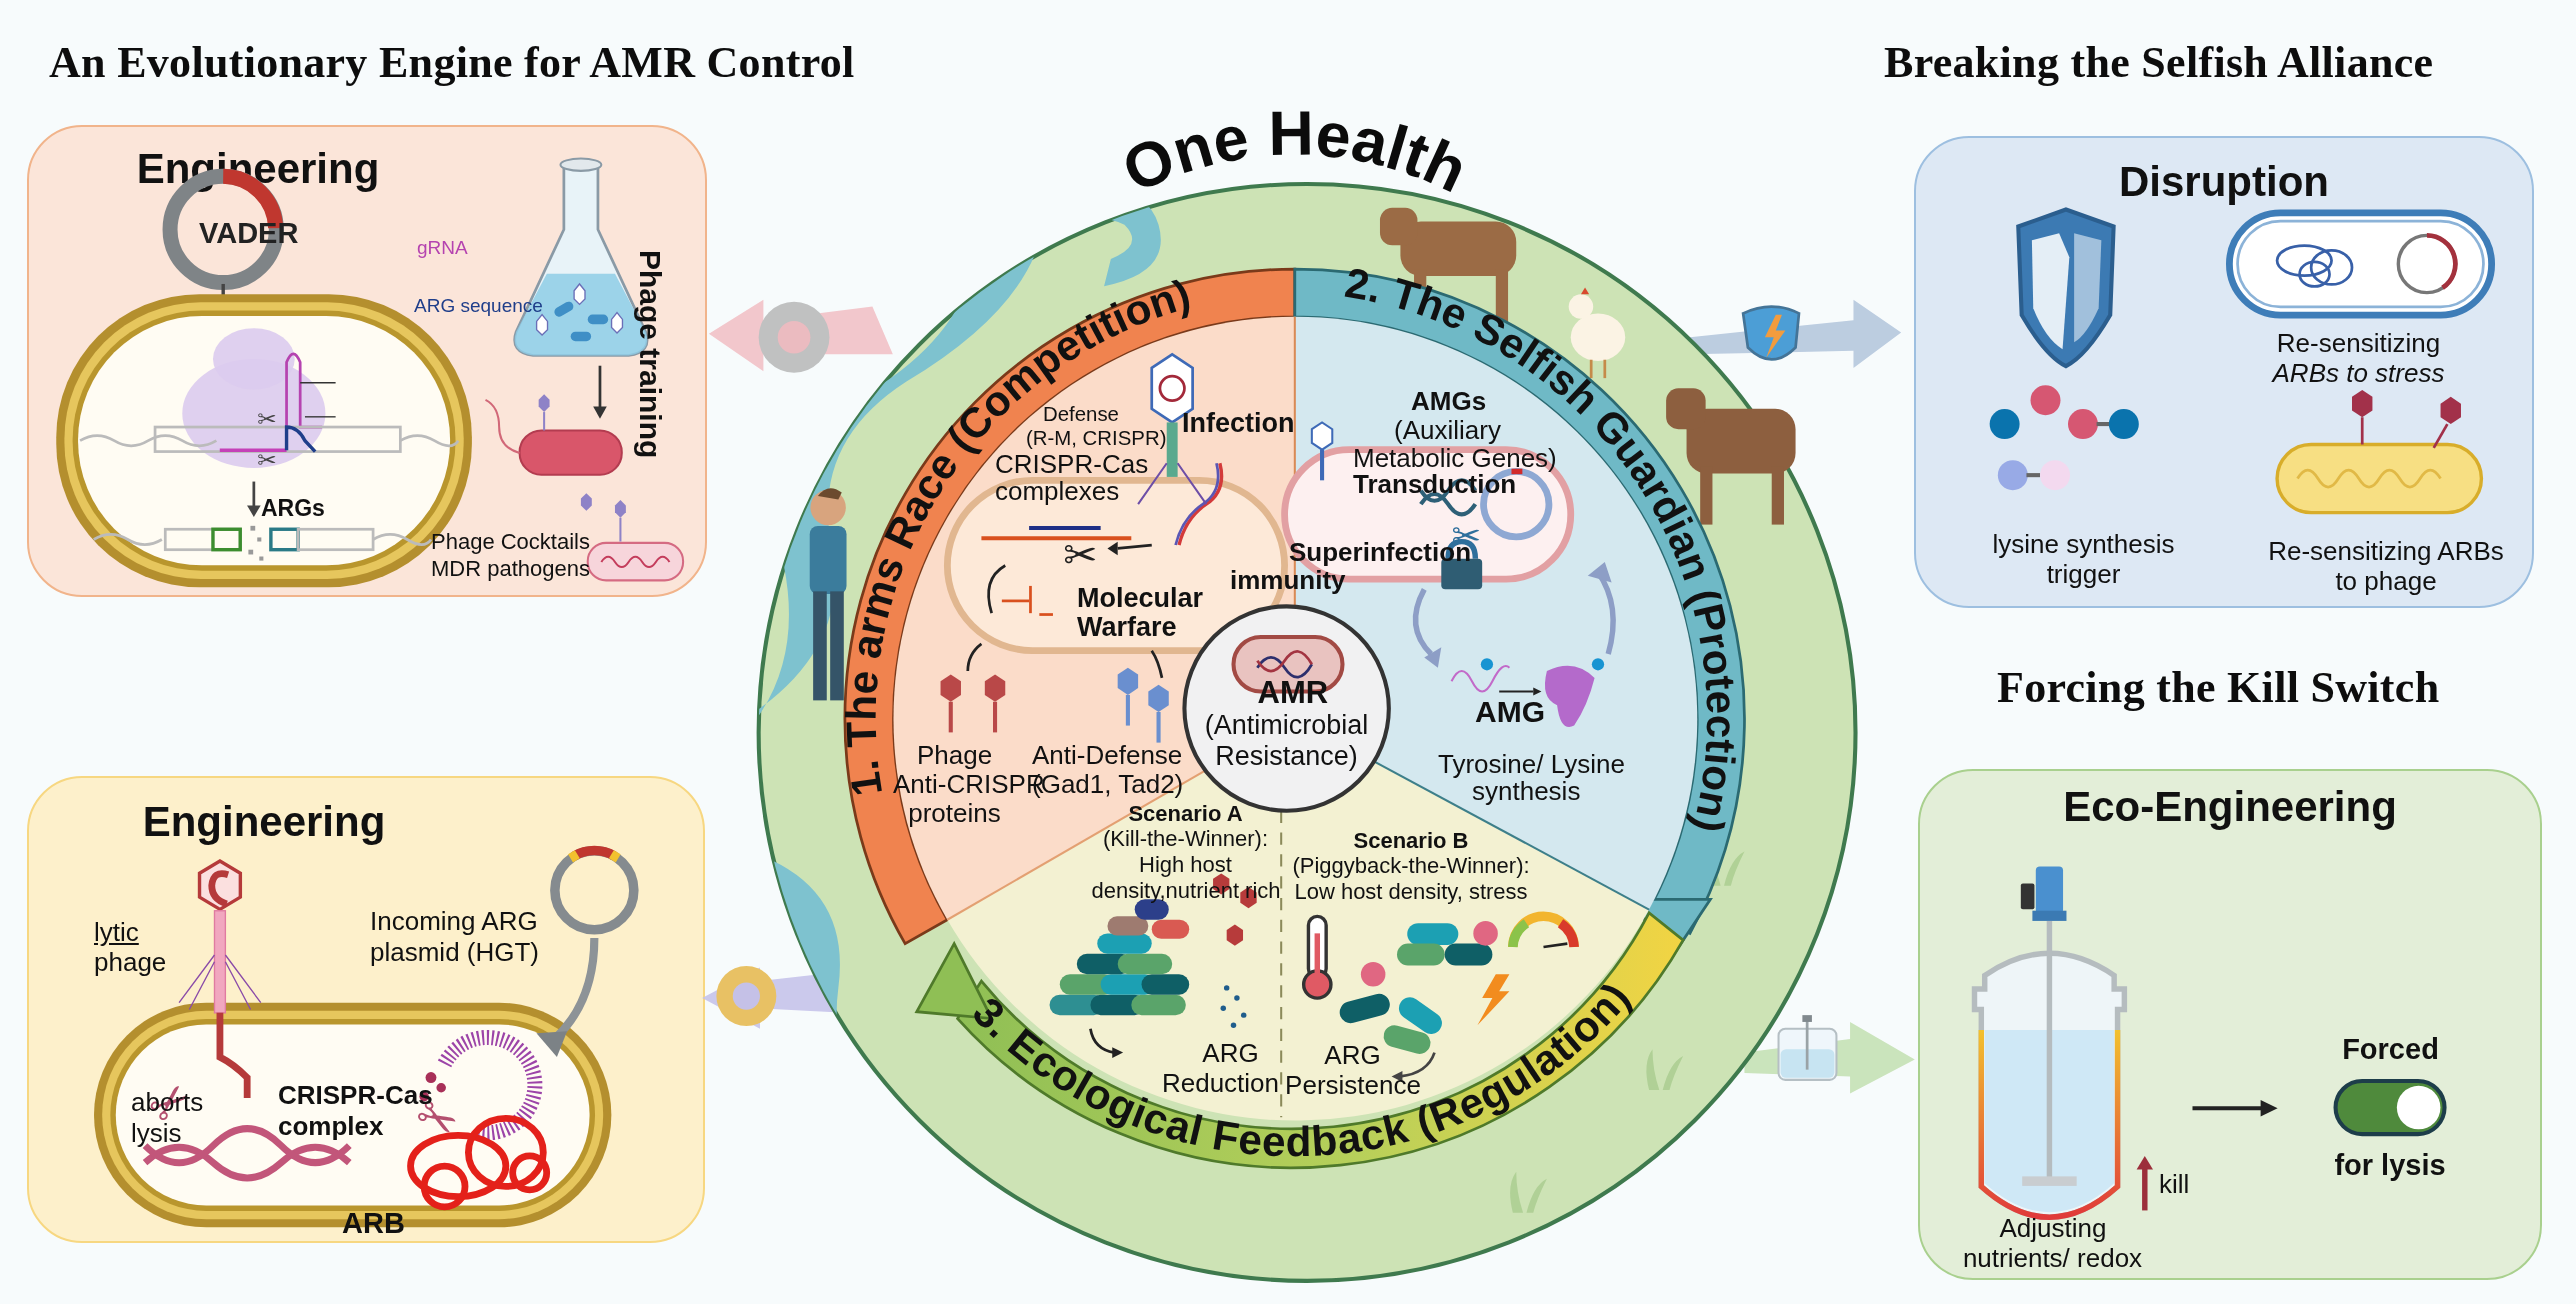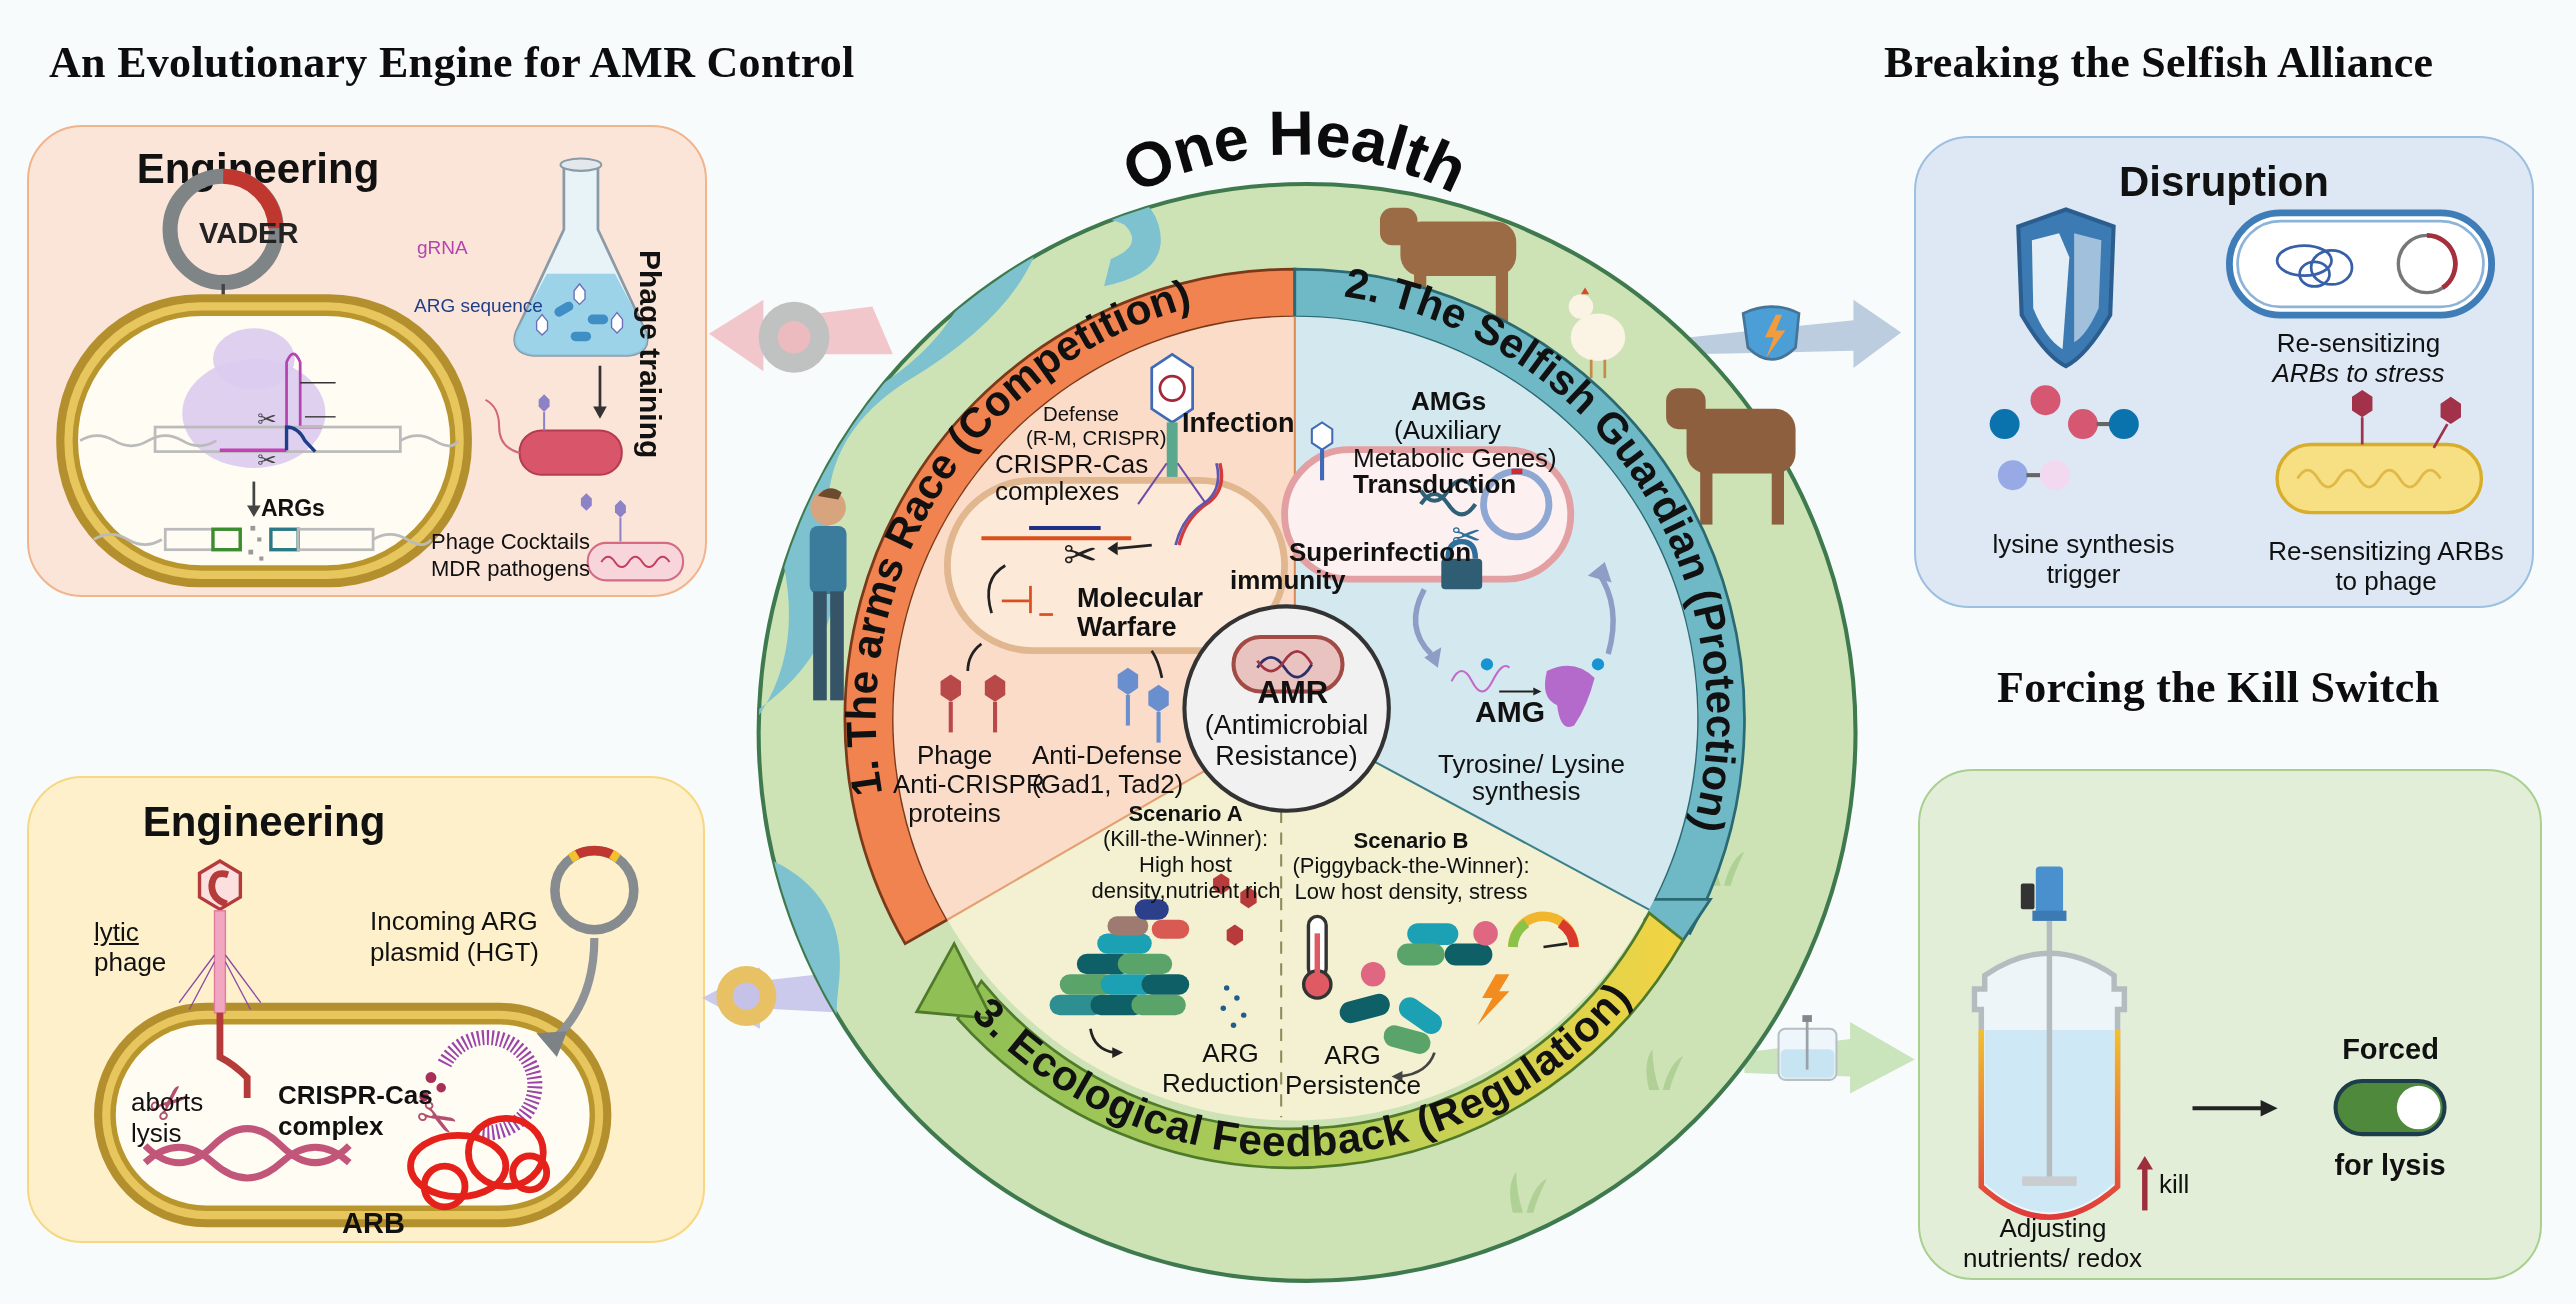--- a/index.html
+++ b/index.html
@@ -506,20 +506,21 @@
   </svg>
   <div class="lbl" style="left:286px; top:191px; width:313px;">Re-sensitizing</div>
   <div class="lbl" style="left:286px; top:221px; width:313px;font-style:italic;">ARBs to stress</div>
   <div class="lbl" style="left:48px; top:392px; width:239px;">lysine synthesis</div>
   <div class="lbl" style="left:48px; top:422px; width:239px;">trigger</div>
   <div class="lbl" style="left:327px; top:399px; width:286px;">Re-sensitizing ARBs</div>
   <div class="lbl" style="left:327px; top:429px; width:286px;">to phage</div>
 </div>
 
 <div class="panel" style="left:1918px; top:769px; width:624px; height:511px; background:#e3eed8; border:2.7px solid #a9d08e;">
+  <div class="panel-title" style="top:12.3px;">Eco-Engineering</div>
   <svg class="sv" width="624" height="511" viewBox="0 0 916 750">
     <g>
       <rect x="170" y="140" width="40" height="70" rx="6" fill="#4a90cf"></rect>
       <rect x="148" y="165" width="20" height="38" rx="3" fill="#333"></rect>
       <rect x="165" y="205" width="50" height="15" fill="#3b7ab3"></rect>
       <path d="M95 320 L95 300 Q190 235 285 300 L285 320 L300 320 L300 350 L290 350 L290 610 Q190 700 90 610 L90 350 L80 350 L80 320 Z" fill="#eef5f8" stroke="#b5bcbf" stroke-width="8"></path>
       <path d="M95 380 L285 380 L285 605 Q190 690 95 605 Z" fill="#cfe8f6"></path>
       <line x1="190" y1="220" x2="190" y2="600" stroke="#b5bcbf" stroke-width="8"></line>
       <rect x="150" y="595" width="80" height="14" fill="#c9cdd0"></rect>
       <path d="M90 380 L90 610 Q190 700 290 610 L290 380" fill="none" stroke="url(#heatGrad)" stroke-width="8"></path>

